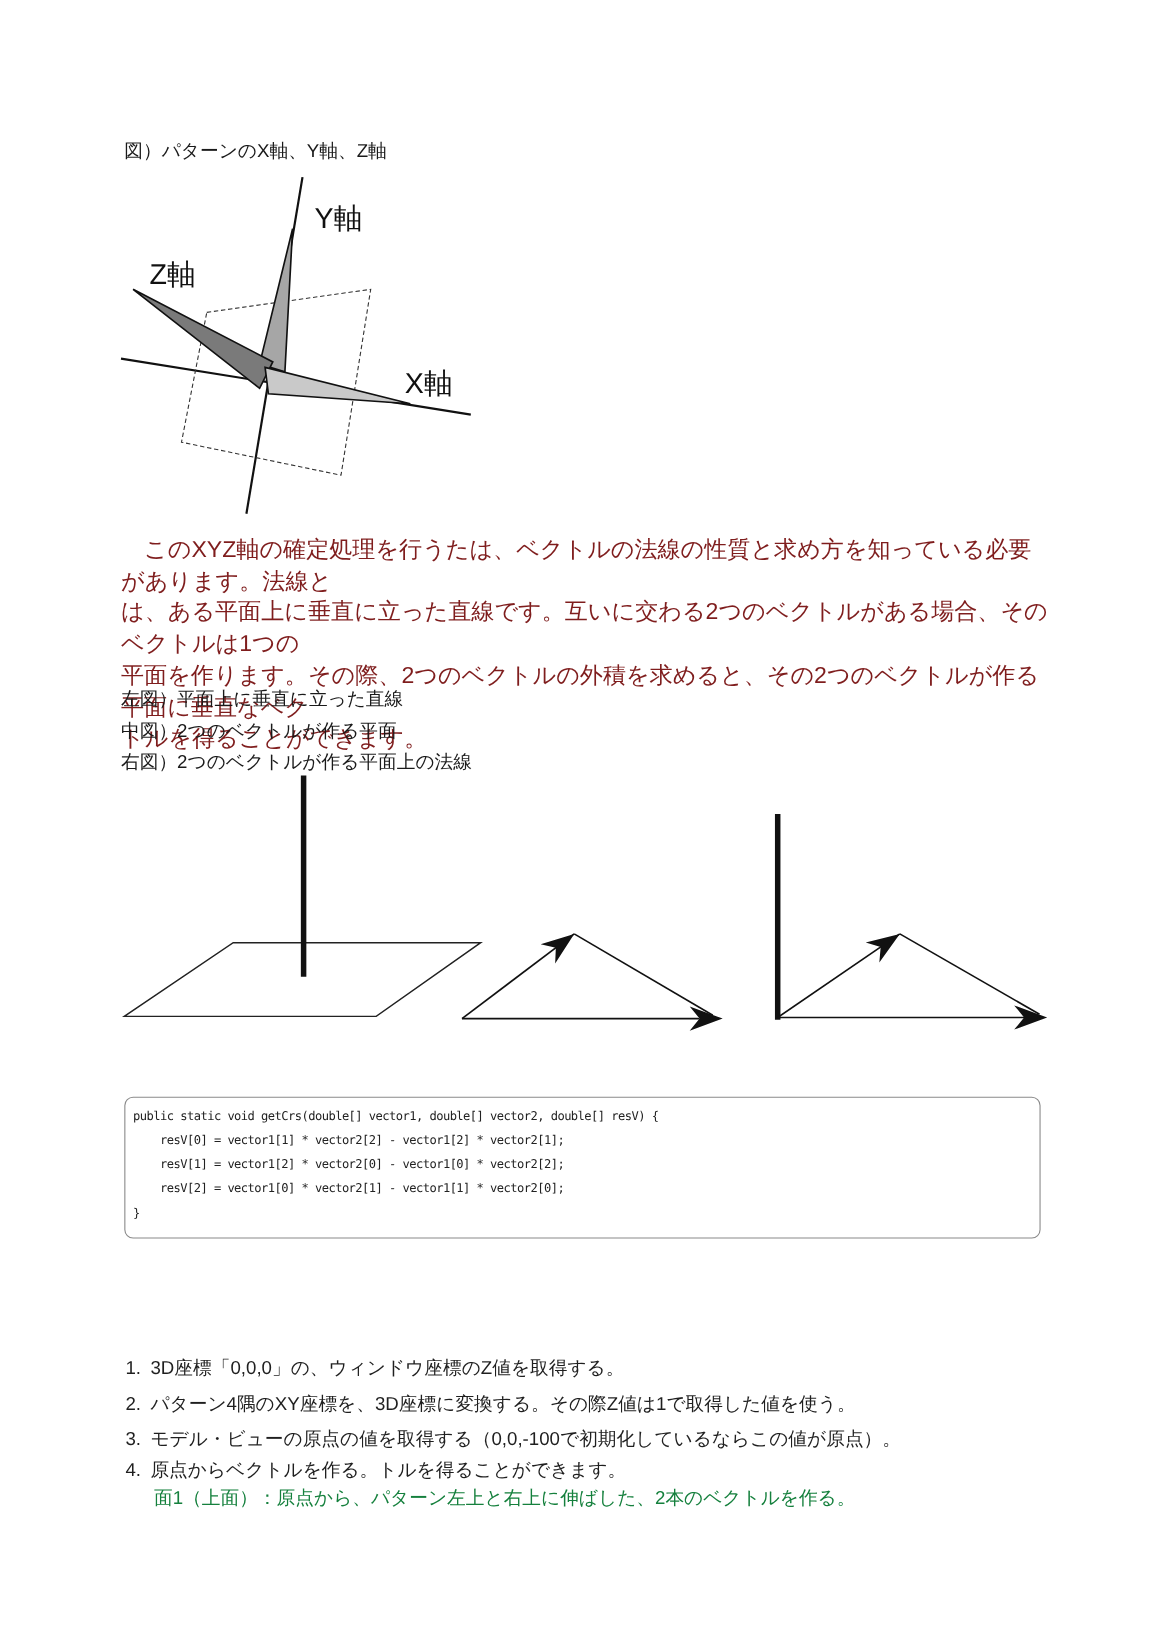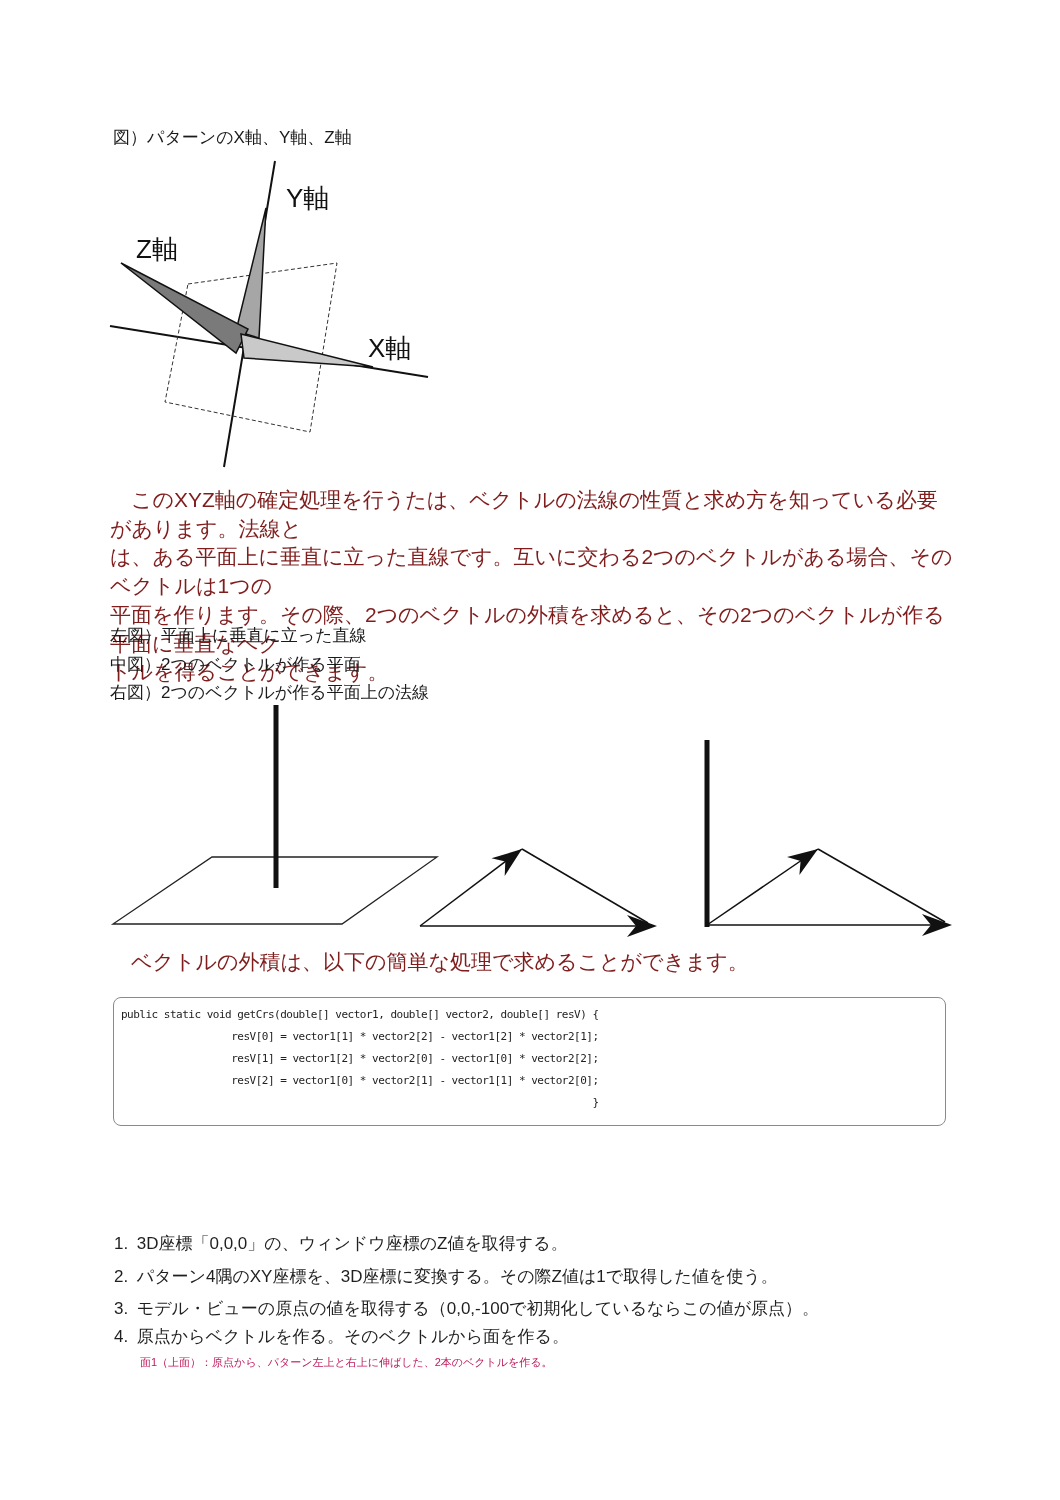--- a/index.html
+++ b/index.html
@@ -18,25 +18,25 @@
   .capblock{font-size:17px;line-height:28.5px;}
   .codebox{
     left:113px;top:997px;width:833px;height:129px;
     border:1px solid #8a8a8a;border-radius:8px;
     background:#ffffff;box-sizing:border-box;
   }
   .code{
     position:absolute;left:7px;top:6px;
     font-family:"DejaVu Sans Mono","Liberation Mono",monospace;
     font-size:11px;letter-spacing:-0.5px;line-height:22px;
-    white-space:pre;color:#222;text-align:right;
+    white-space:pre;color:#222;
   }
   .li-row{position:absolute;left:114px;font-size:17px;line-height:24px;color:#1f1f1f;}
   .li-num{display:inline-block;width:18px;}
-  .sub-row{position:absolute;left:140px;font-size:11px;line-height:24px;color:#be185d;text-align:right;}
+  .sub-row{position:absolute;left:140px;font-size:17px;line-height:24px;color:#15803d;text-align:right;}
   .pagenum{left:0;top:1398px;width:1060px;text-align:right;font-size:24px;color:#222;padding-left:48px;}
   svg{position:absolute;}
   svg text{font-family:"Liberation Sans","DejaVu Sans",sans-serif;font-size:26px;fill:#111;}
 </style>
 </head>
 <body>
 
 <div class="page">
 
   <div class="abs caption" style="left:113px;top:126px;">図）パターンのX軸、Y軸、Z軸</div>
@@ -80,21 +80,20 @@
     <g>
       <line x1="707" y1="740" x2="707" y2="927" stroke="#111" stroke-width="5"></line>
       <line x1="707" y1="925" x2="931" y2="925" stroke="#111" stroke-width="1.5"></line>
       <line x1="707" y1="925" x2="818" y2="849" stroke="#111" stroke-width="1.5"></line>
       <line x1="818" y1="849" x2="945" y2="922" stroke="#111" stroke-width="1.5"></line>
       <polygon points="818,849 799.4,875.1 800.6,860.9 787,856.9" fill="#111"></polygon>
       <polygon points="952,925 922,936 931,925 922,914" fill="#111"></polygon>
     </g>
   </svg>
 
-  <div class="abs txt" style="left:110px;top:948px;width:845px;">　ベクトルの外積は、以下の簡単な処理で求めることができます。</div>
 
   <div class="abs codebox">
     <div class="code">public static void getCrs(double[] vector1, double[] vector2, double[] resV) {
     resV[0] = vector1[1] * vector2[2] - vector1[2] * vector2[1];
     resV[1] = vector1[2] * vector2[0] - vector1[0] * vector2[2];
     resV[2] = vector1[0] * vector2[1] - vector1[1] * vector2[0];
 }</div>
   </div>
 
 
@@ -105,19 +104,19 @@
   <div class="li-row" style="top:1265px;">
     <span class="li-num">2.</span>
     <span>パターン4隅のXY座標を、3D座標に変換する。その際Z値は1で取得した値を使う。</span>
   </div>
   <div class="li-row" style="top:1297px;">
     <span class="li-num">3.</span>
     <span>モデル・ビューの原点の値を取得する（0,0,-100で初期化しているならこの値が原点）。</span>
   </div>
   <div class="li-row" style="top:1325px;">
     <span class="li-num">4.</span>
-    <span>原点からベクトルを作る。そのベクトルから面を作る。</span>
+    <span>原点からベクトルを作る。トルを得ることができます。</span>
   </div>
   <div class="sub-row" style="top:1350px;">面1（上面）：原点から、パターン左上と右上に伸ばした、2本のベクトルを作る。</div>
 
   <div class="abs pagenum">21</div>
 
 </div>
 
 </body></html>

